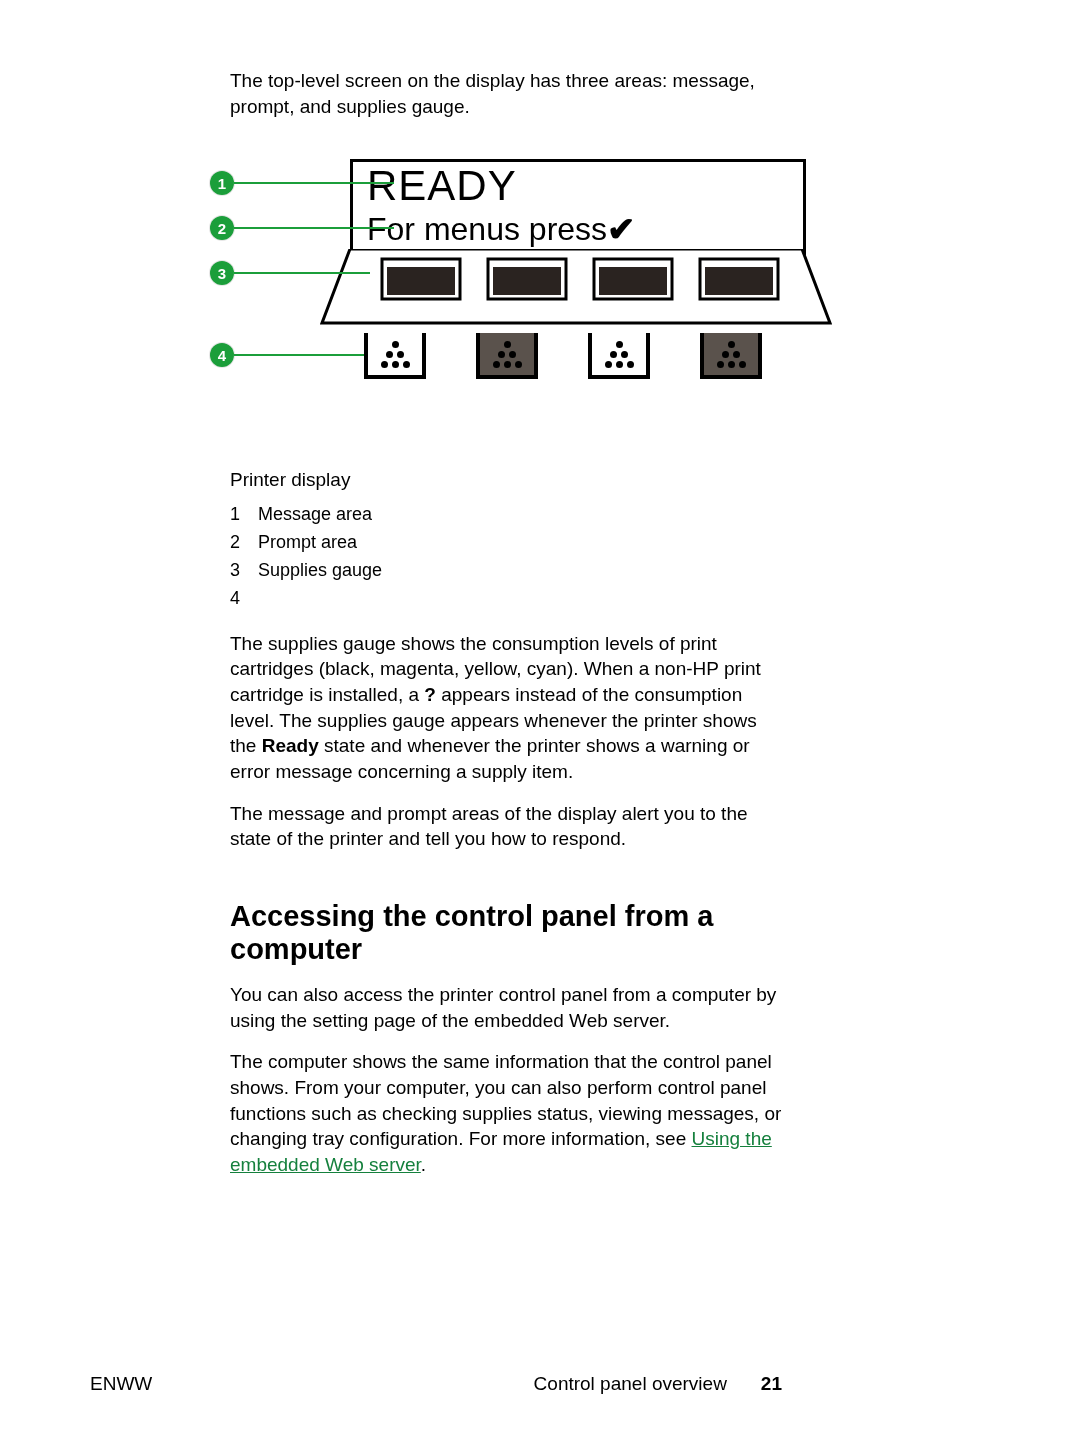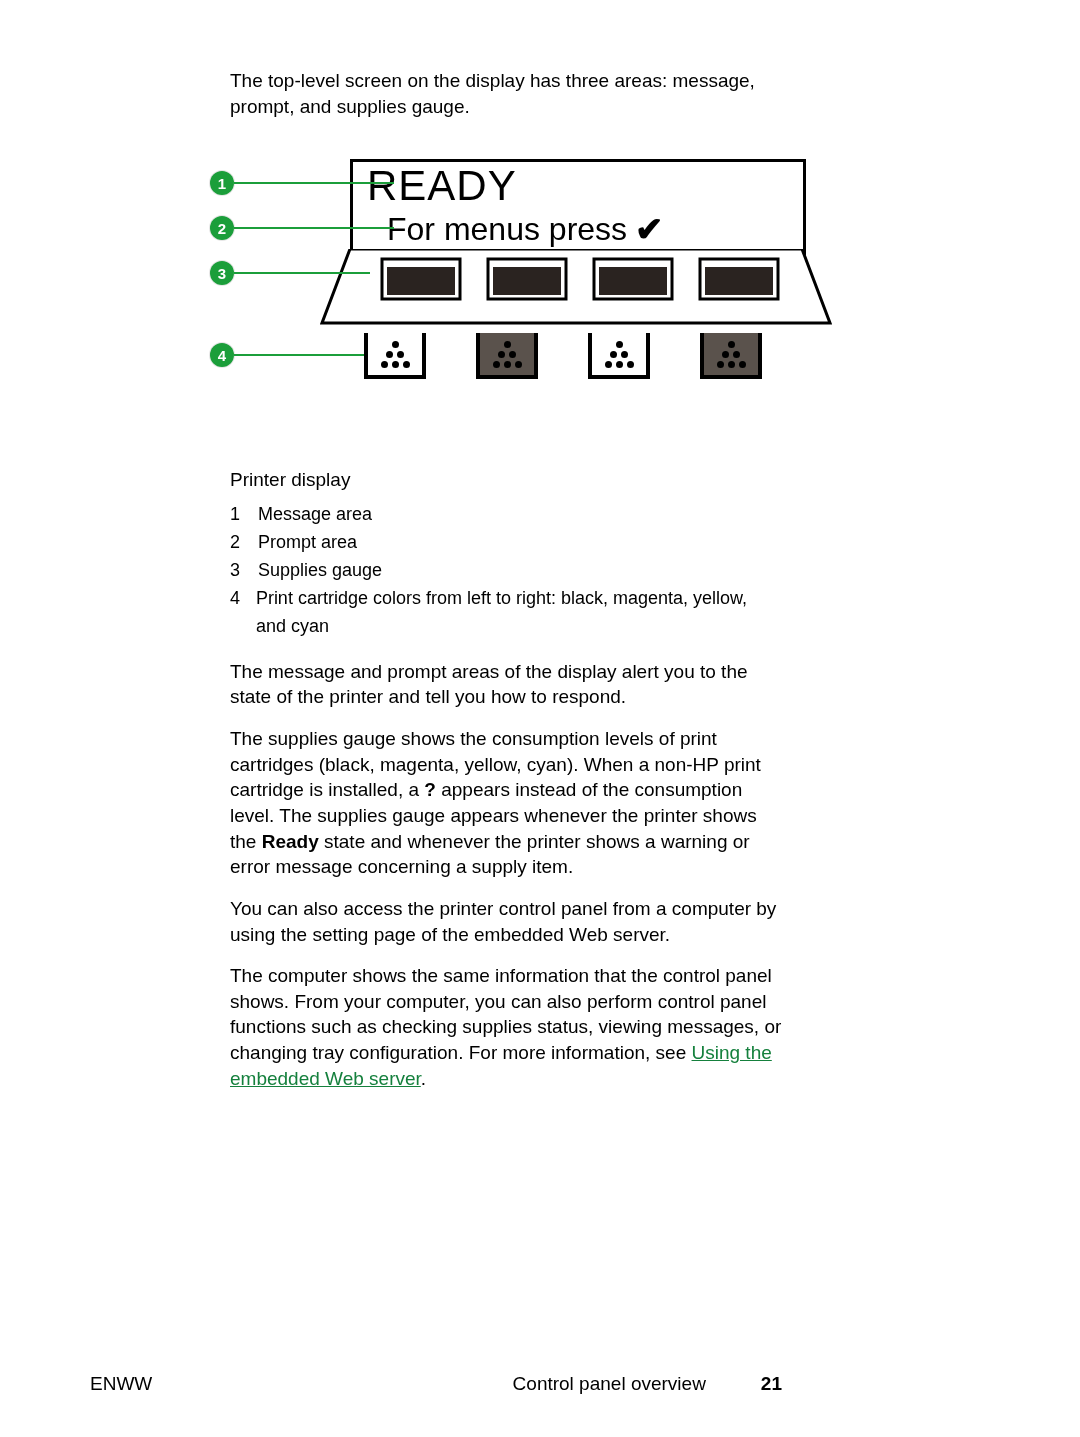--- a/index.html
+++ b/index.html
@@ -75,21 +75,21 @@
   }
   .lcd-line1{
     font-size:42px; letter-spacing:1px;
     padding:0 14px;
     line-height:48px;
   }
   .lcd-line2{
     font-size:32px;
     padding:0 14px;
     line-height:38px;
-    display:flex; align-items:center; gap:8px;margin-left:20px;
+    display:flex; align-items:center; 
   }
   .tick-mark { font-size:34px; font-weight:bold; }
 
   
   .gauge-shape {
     position:absolute;
     top:98px; left:110px;
   }
   .gauge-shape svg { display:block; }
 
@@ -134,21 +134,21 @@
   
   .footer {
     position:absolute;
     bottom:42px;
     left:90px; right:110px;
     font-size:19px;
     display:flex;
     justify-content:space-between;
     align-items:center;
   }
-  .footer .pg { font-weight:bold; margin-left:31px;}
+  .footer .pg { font-weight:bold; margin-left:10px;}
   .footer .right { display:flex; align-items:baseline;gap:24px;}
 </style>
 </head>
 <body>
 
 <div class="page">
 
   <p class="body-text">The top-level screen on the display has three areas: message, prompt, and supplies gauge.</p>
 
   <div class="diagram">
@@ -268,30 +268,30 @@
     <div>
         <span class="n">2</span>
         <span>Prompt area</span>
       </div>
     <div>
         <span class="n">3</span>
         <span>Supplies gauge</span>
       </div>
     <div>
         <span class="n">4</span>
-        <span>Print cartridge colors from left to right: black, magenta, yellow, and cyan</span>
       </div>
   </div>
-
-  <p class="body-text">The message and prompt areas of the display alert you to the state of the printer and tell you how to respond.</p>
 
   <p class="body-text">
     <span>The supplies gauge shows the consumption levels of print cartridges (black, magenta, yellow, cyan). When a non-HP print cartridge is installed, a </span><b>?</b><span> appears instead of the consumption level. The supplies gauge appears whenever the printer shows the </span><b>Ready</b><span> state and whenever the printer shows a warning or error message concerning a supply item.</span>
   </p>
 
+  <p class="body-text">The message and prompt areas of the display alert you to the state of the printer and tell you how to respond.</p>
+
+  <h2 class="sec">Accessing the control panel from a computer</h2>
 
   <p class="body-text">You can also access the printer control panel from a computer by using the setting page of the embedded Web server.</p>
 
   <p class="body-text">
     <span>The computer shows the same information that the control panel shows. From your computer, you can also perform control panel functions such as checking supplies status, viewing messages, or changing tray configuration. For more information, see </span><a class="link" href="#">Using the embedded Web server</a><span>.</span>
   </p>
 
   <div class="footer">
     <span>ENWW</span>
     <span class="right">

